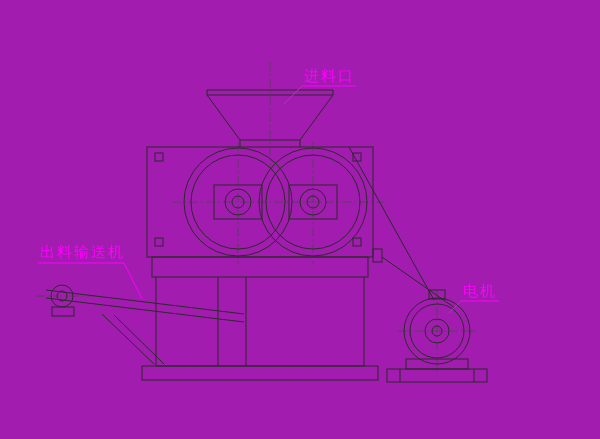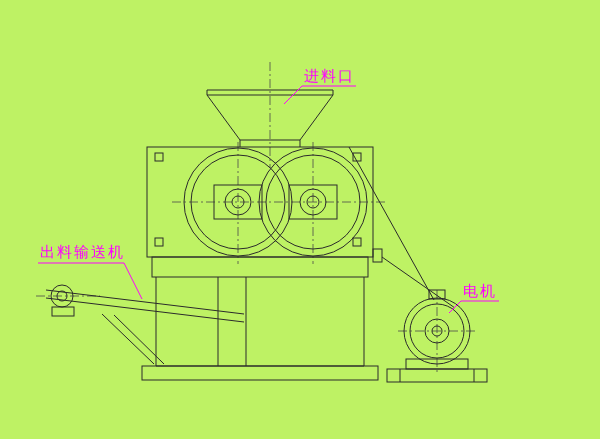--- a/index.html
+++ b/index.html
@@ -5,21 +5,21 @@
   html, body {
     margin: 0;
     padding: 0;
     background: #ffffff;
     font-family: "Liberation Sans", sans-serif;
   }
   .canvas {
     position: relative;
     width: 600px;
     height: 439px;
-    background: #bef264;
+    background: #a21caf;
     overflow: hidden;
   }
   svg { display: block; }
   .stroke {
     stroke: #2b2b2b;
     fill: none;
     stroke-width: 1;
   }
   .cl {
     stroke: #4a4a4a;

